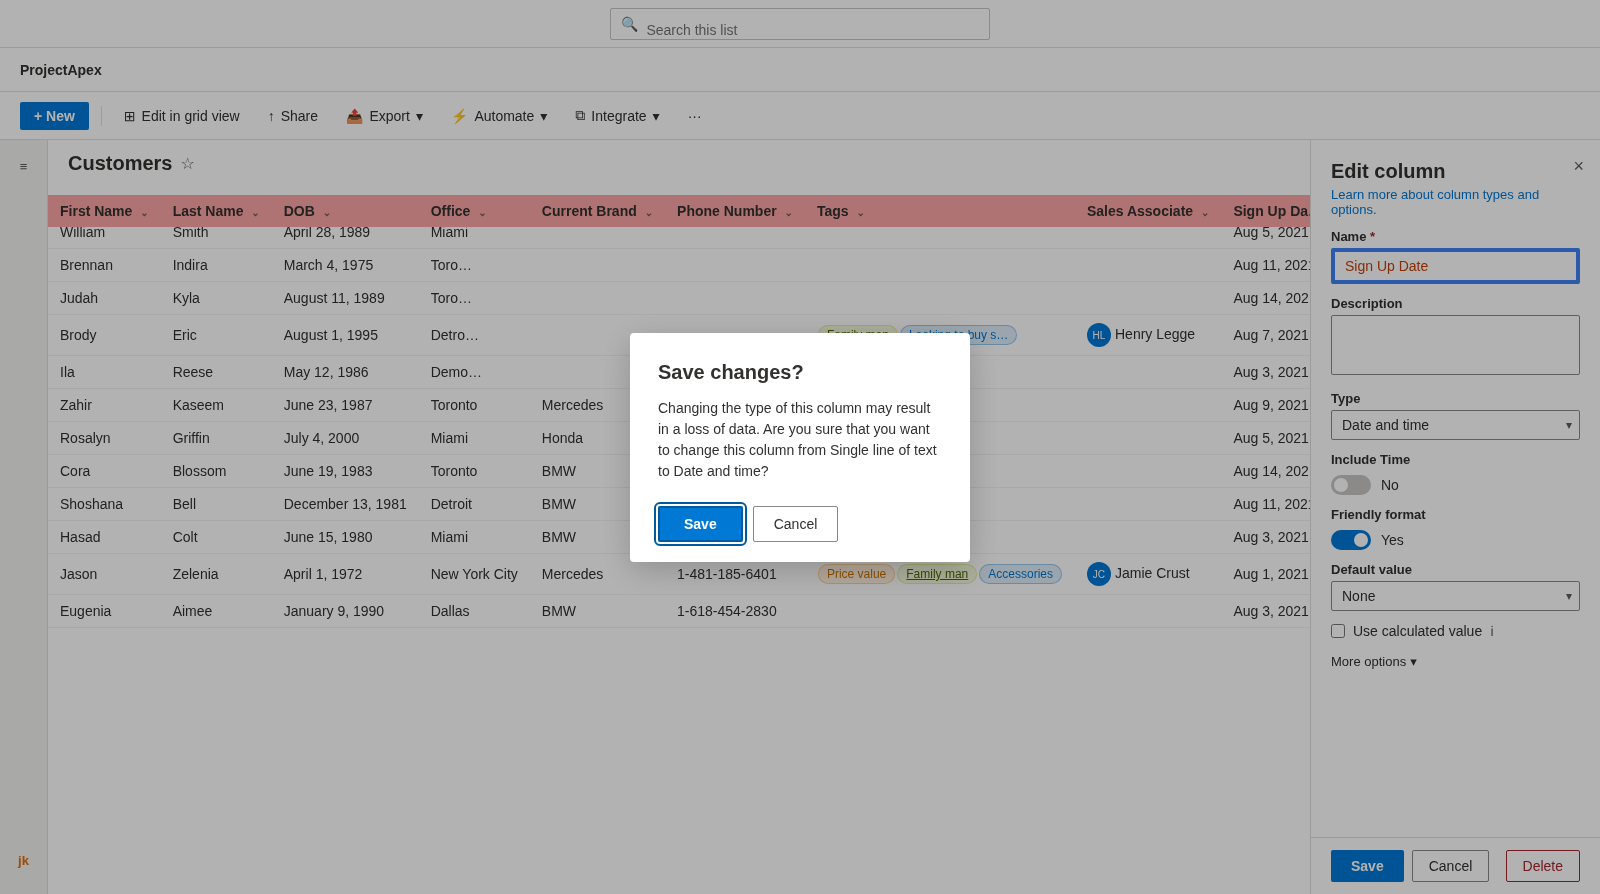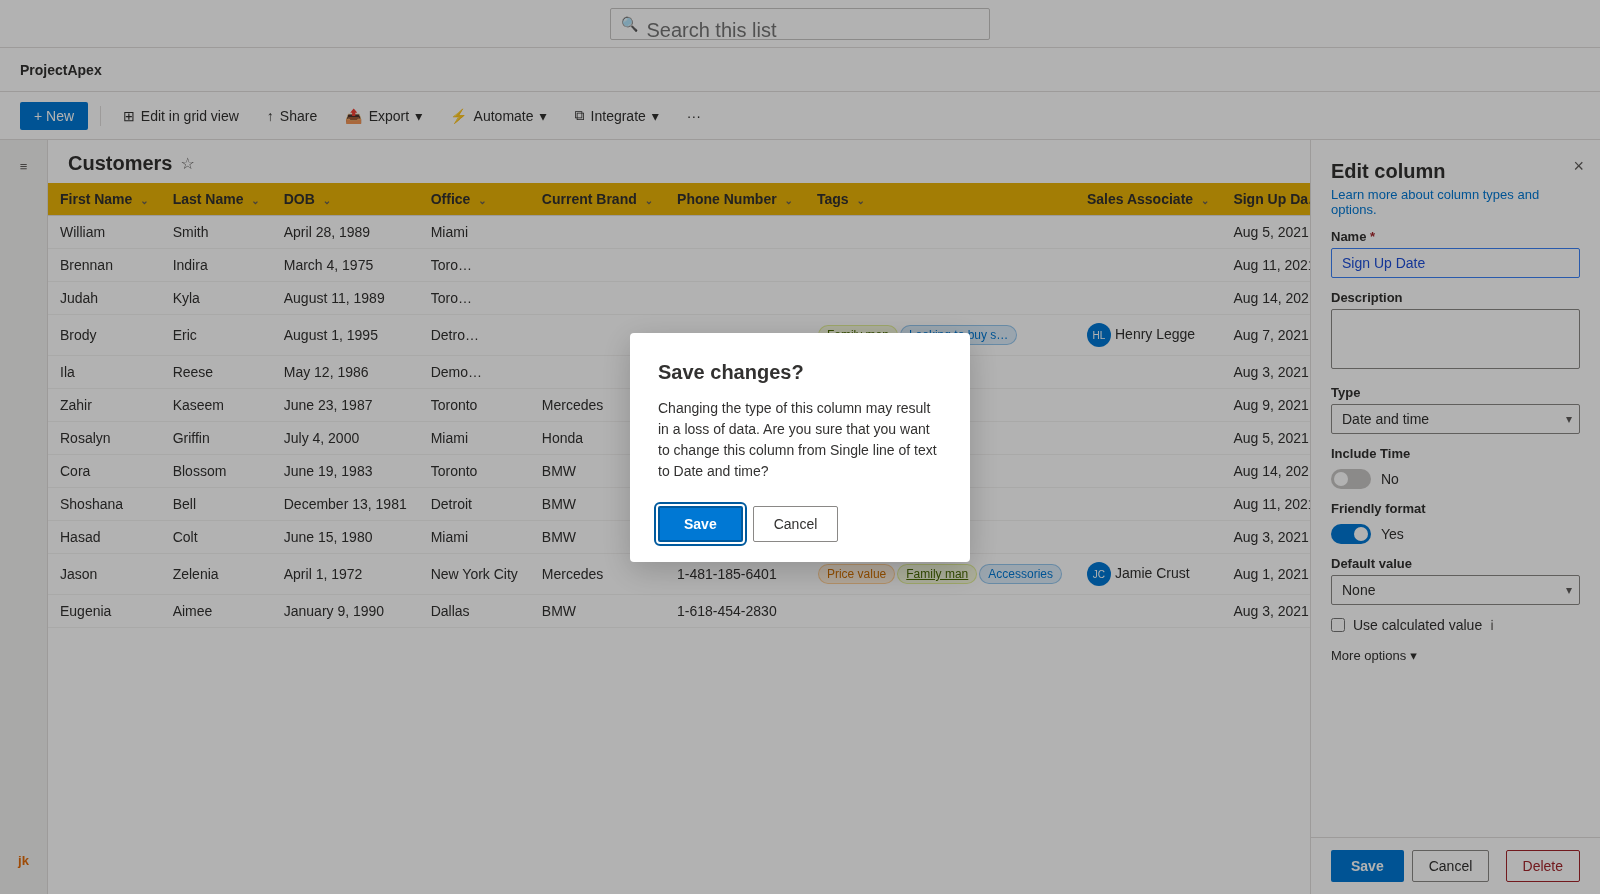--- a/index.html
+++ b/index.html
@@ -21,21 +21,21 @@
       height: 32px;
       border: 1px solid #c8c6c4;
       border-radius: 2px;
       display: flex;
       align-items: center;
       padding: 0 10px;
       background: #fff;
       gap: 8px;
     }
     .search-box input {
-      border: none; outline: none; font-size: 20px; color: #605e5c; width: 100%; background: transparent; margin-top: 13px;
+      border: none; outline: none; font-size: 14px; color: #605e5c; width: 100%; background: transparent; margin-top: 13px;
     }
 
     
     .sec-nav {
       height: 44px;
       background: #fff;
       border-bottom: 1px solid #e1dfdd;
       display: flex;
       align-items: center;
       padding: 0 20px;
@@ -57,20 +57,21 @@
       background: #0078d4;
       color: #fff;
       border: none;
       border-radius: 2px;
       padding: 6px 14px;
       font-size: 14px;
       cursor: pointer;
       display: flex;
       align-items: center;
       gap: 6px;
+      font-weight: bold;
     }
     .btn-toolbar {
       background: transparent;
       border: none;
       padding: 6px 10px;
       font-size: 14px;
       color: #323130;
       cursor: pointer;
       display: flex;
       align-items: center;
@@ -105,29 +106,29 @@
       font-size: 20px;
       font-weight: 600;
       color: #323130;
     }
     .star-icon { color: #605e5c; font-size: 16px; }
 
     
     .table-wrapper { overflow: auto; }
     table { width: 100%; border-collapse: collapse; font-size: 14px; }
     thead th {
-      background: #eab308;
+      background: #fca5a5;
       border-bottom: 1px solid #e1dfdd;
       padding: 8px 12px;
       text-align: left;
       font-weight: 600;
       color: #323130;
       white-space: nowrap;
       position: sticky;
-      top: 0;
+      top: 12px;
     }
     thead th .sort-icon { font-size: 10px; color: #605e5c; margin-left: 4px; }
     tbody tr { border-bottom: 1px solid #f3f2f1; }
     tbody td { padding: 8px 12px; color: #323130; white-space: nowrap; }
     .tag-badge {
       display: inline-block;
       padding: 2px 8px;
       border-radius: 12px;
       font-size: 12px;
       margin: 1px;
@@ -148,25 +149,25 @@
       border-left: 1px solid #e1dfdd;
       padding: 20px;
       overflow-y: auto;
       position: relative;
     }
     .panel-title { font-size: 20px; font-weight: 600; color: #323130; margin-bottom: 4px; }
     .panel-link { font-size: 13px; color: #0078d4; text-decoration: none; cursor: pointer; display: block; }
     .panel-label { font-size: 13px; font-weight: 600; color: #323130; margin-bottom: 4px; margin-top: 12px; }
     .panel-input {
       width: 100%;
-      border: 1px solid #3b82f6;
+      border: 4px solid #3b82f6;
       border-radius: 2px;
       padding: 6px 10px;
       font-size: 14px;
-      color: #1d4ed8;
+      color: #c2410c;
       outline: none;
     }
     .panel-textarea {
       width: 100%;
       border: 1px solid #8a8886;
       border-radius: 2px;
       padding: 6px 10px;
       font-size: 14px;
       color: #323130;
       height: 60px;

